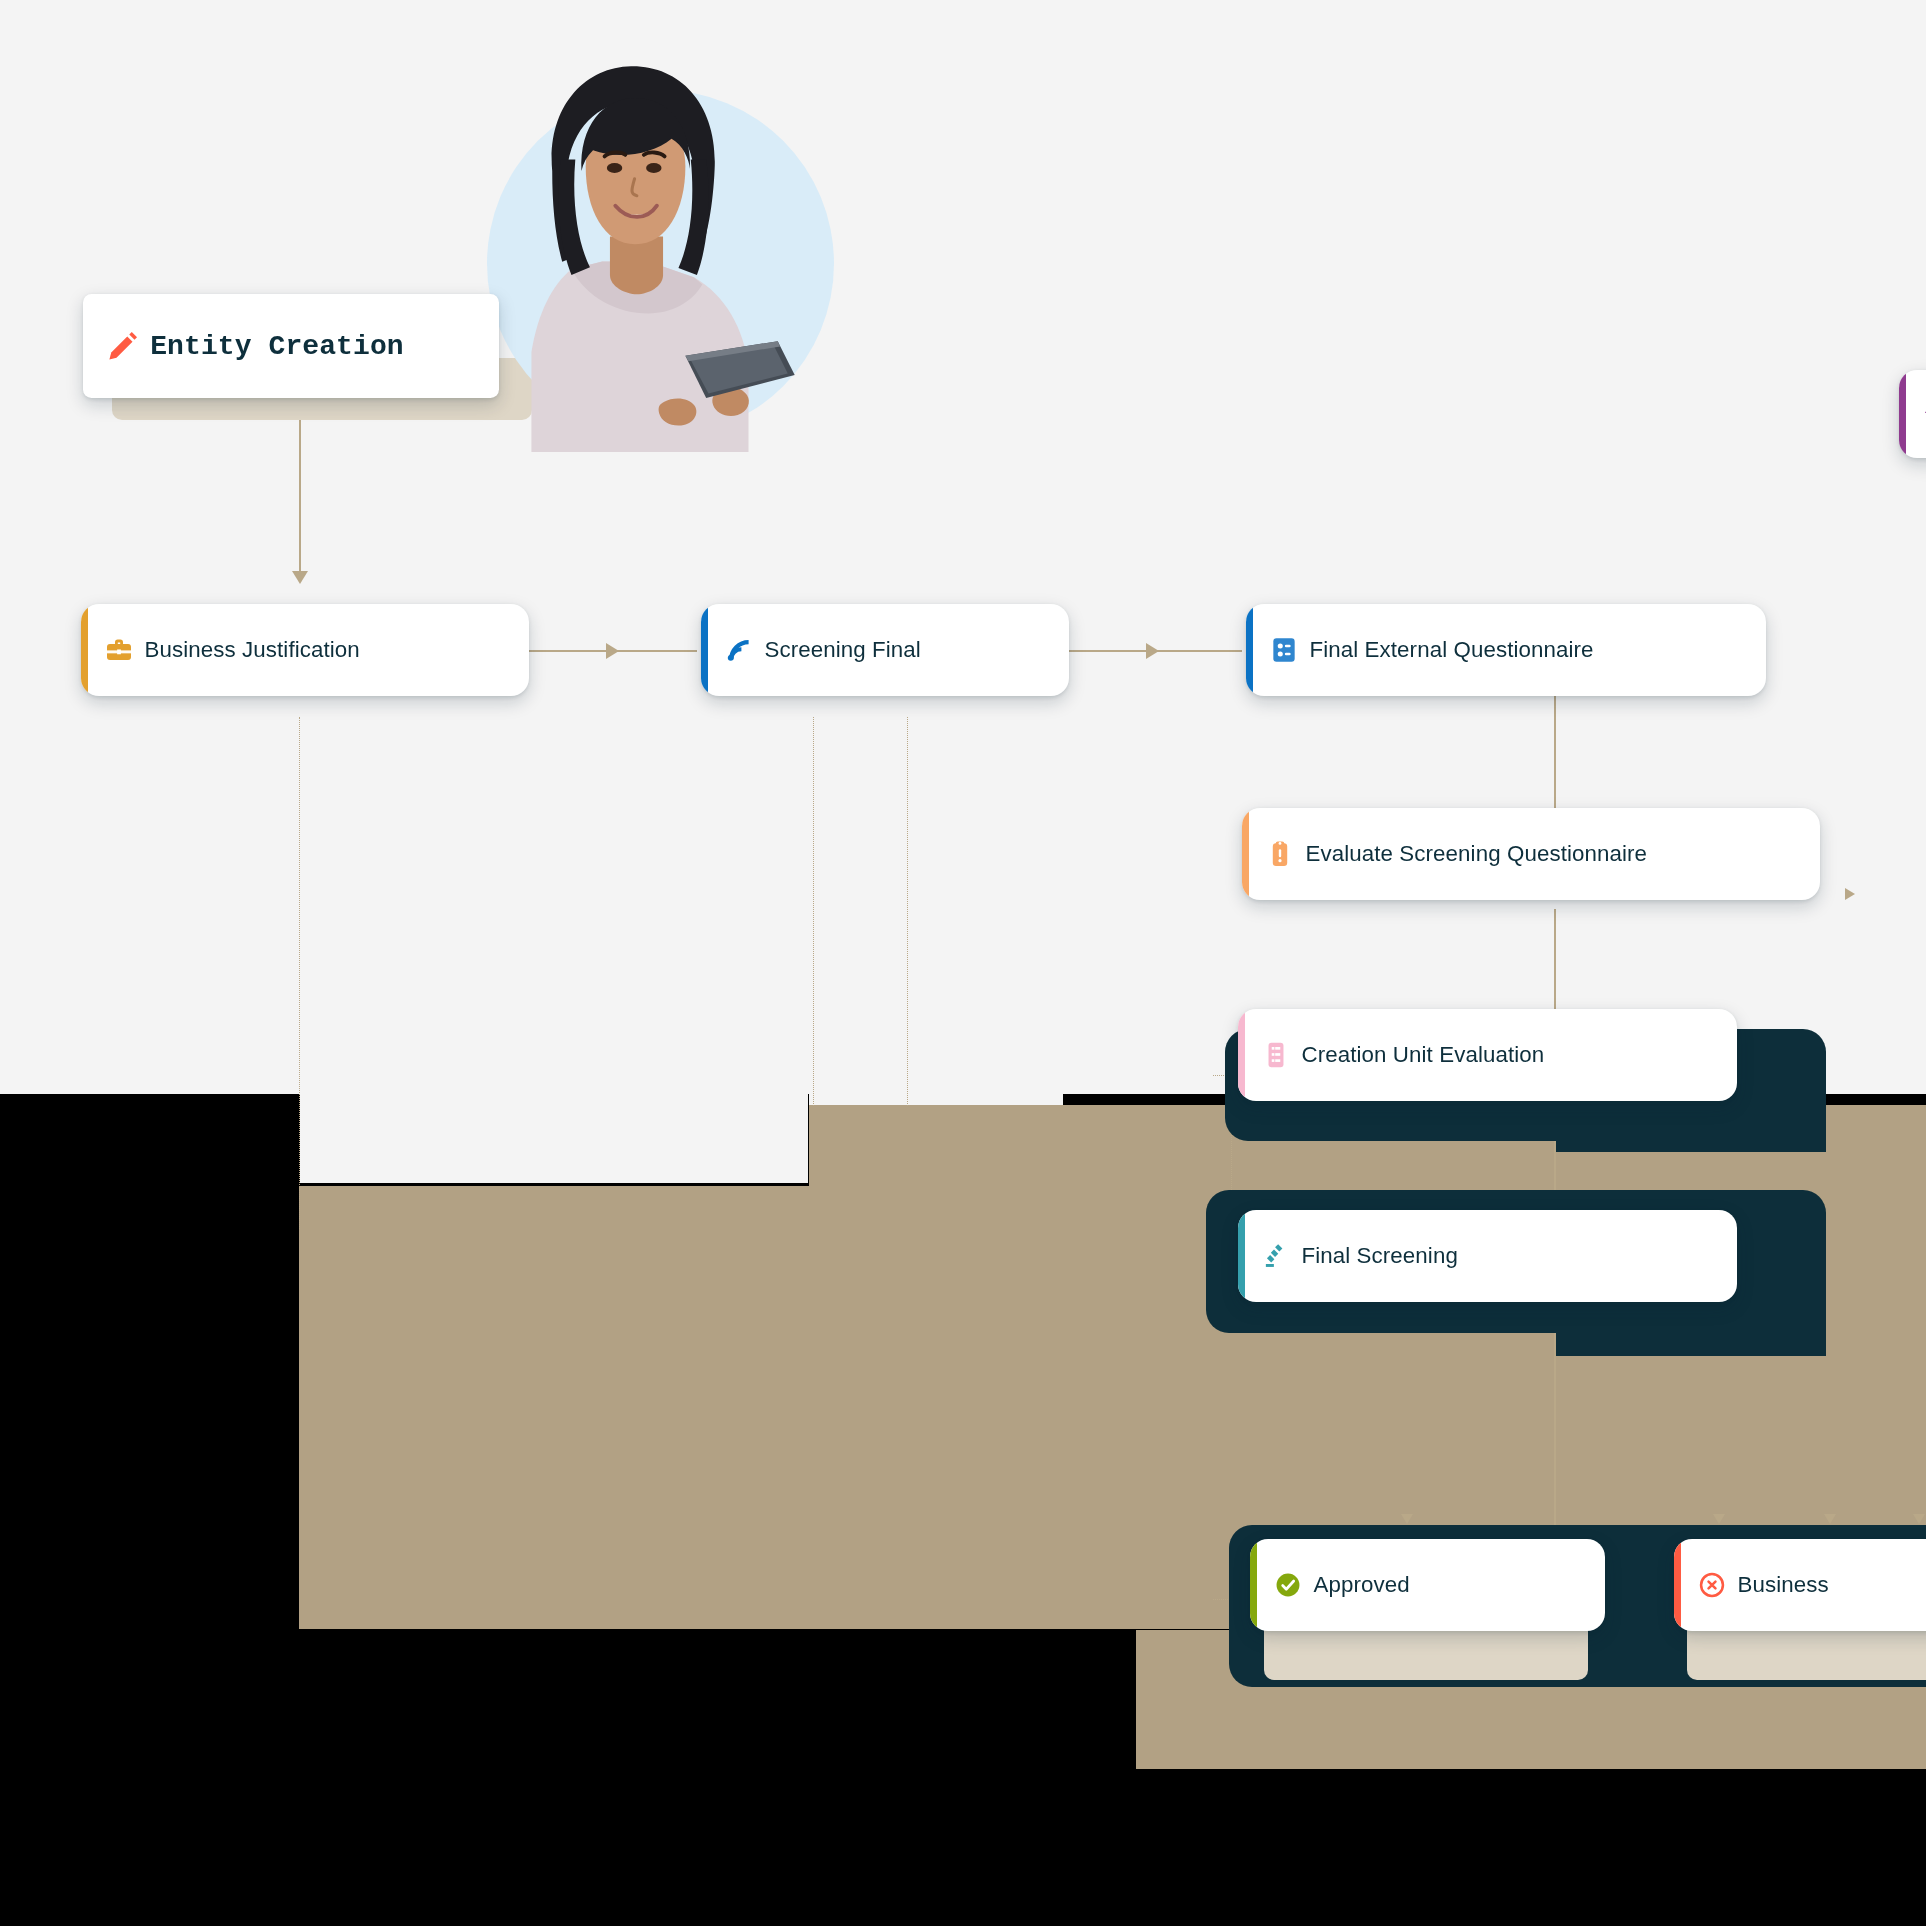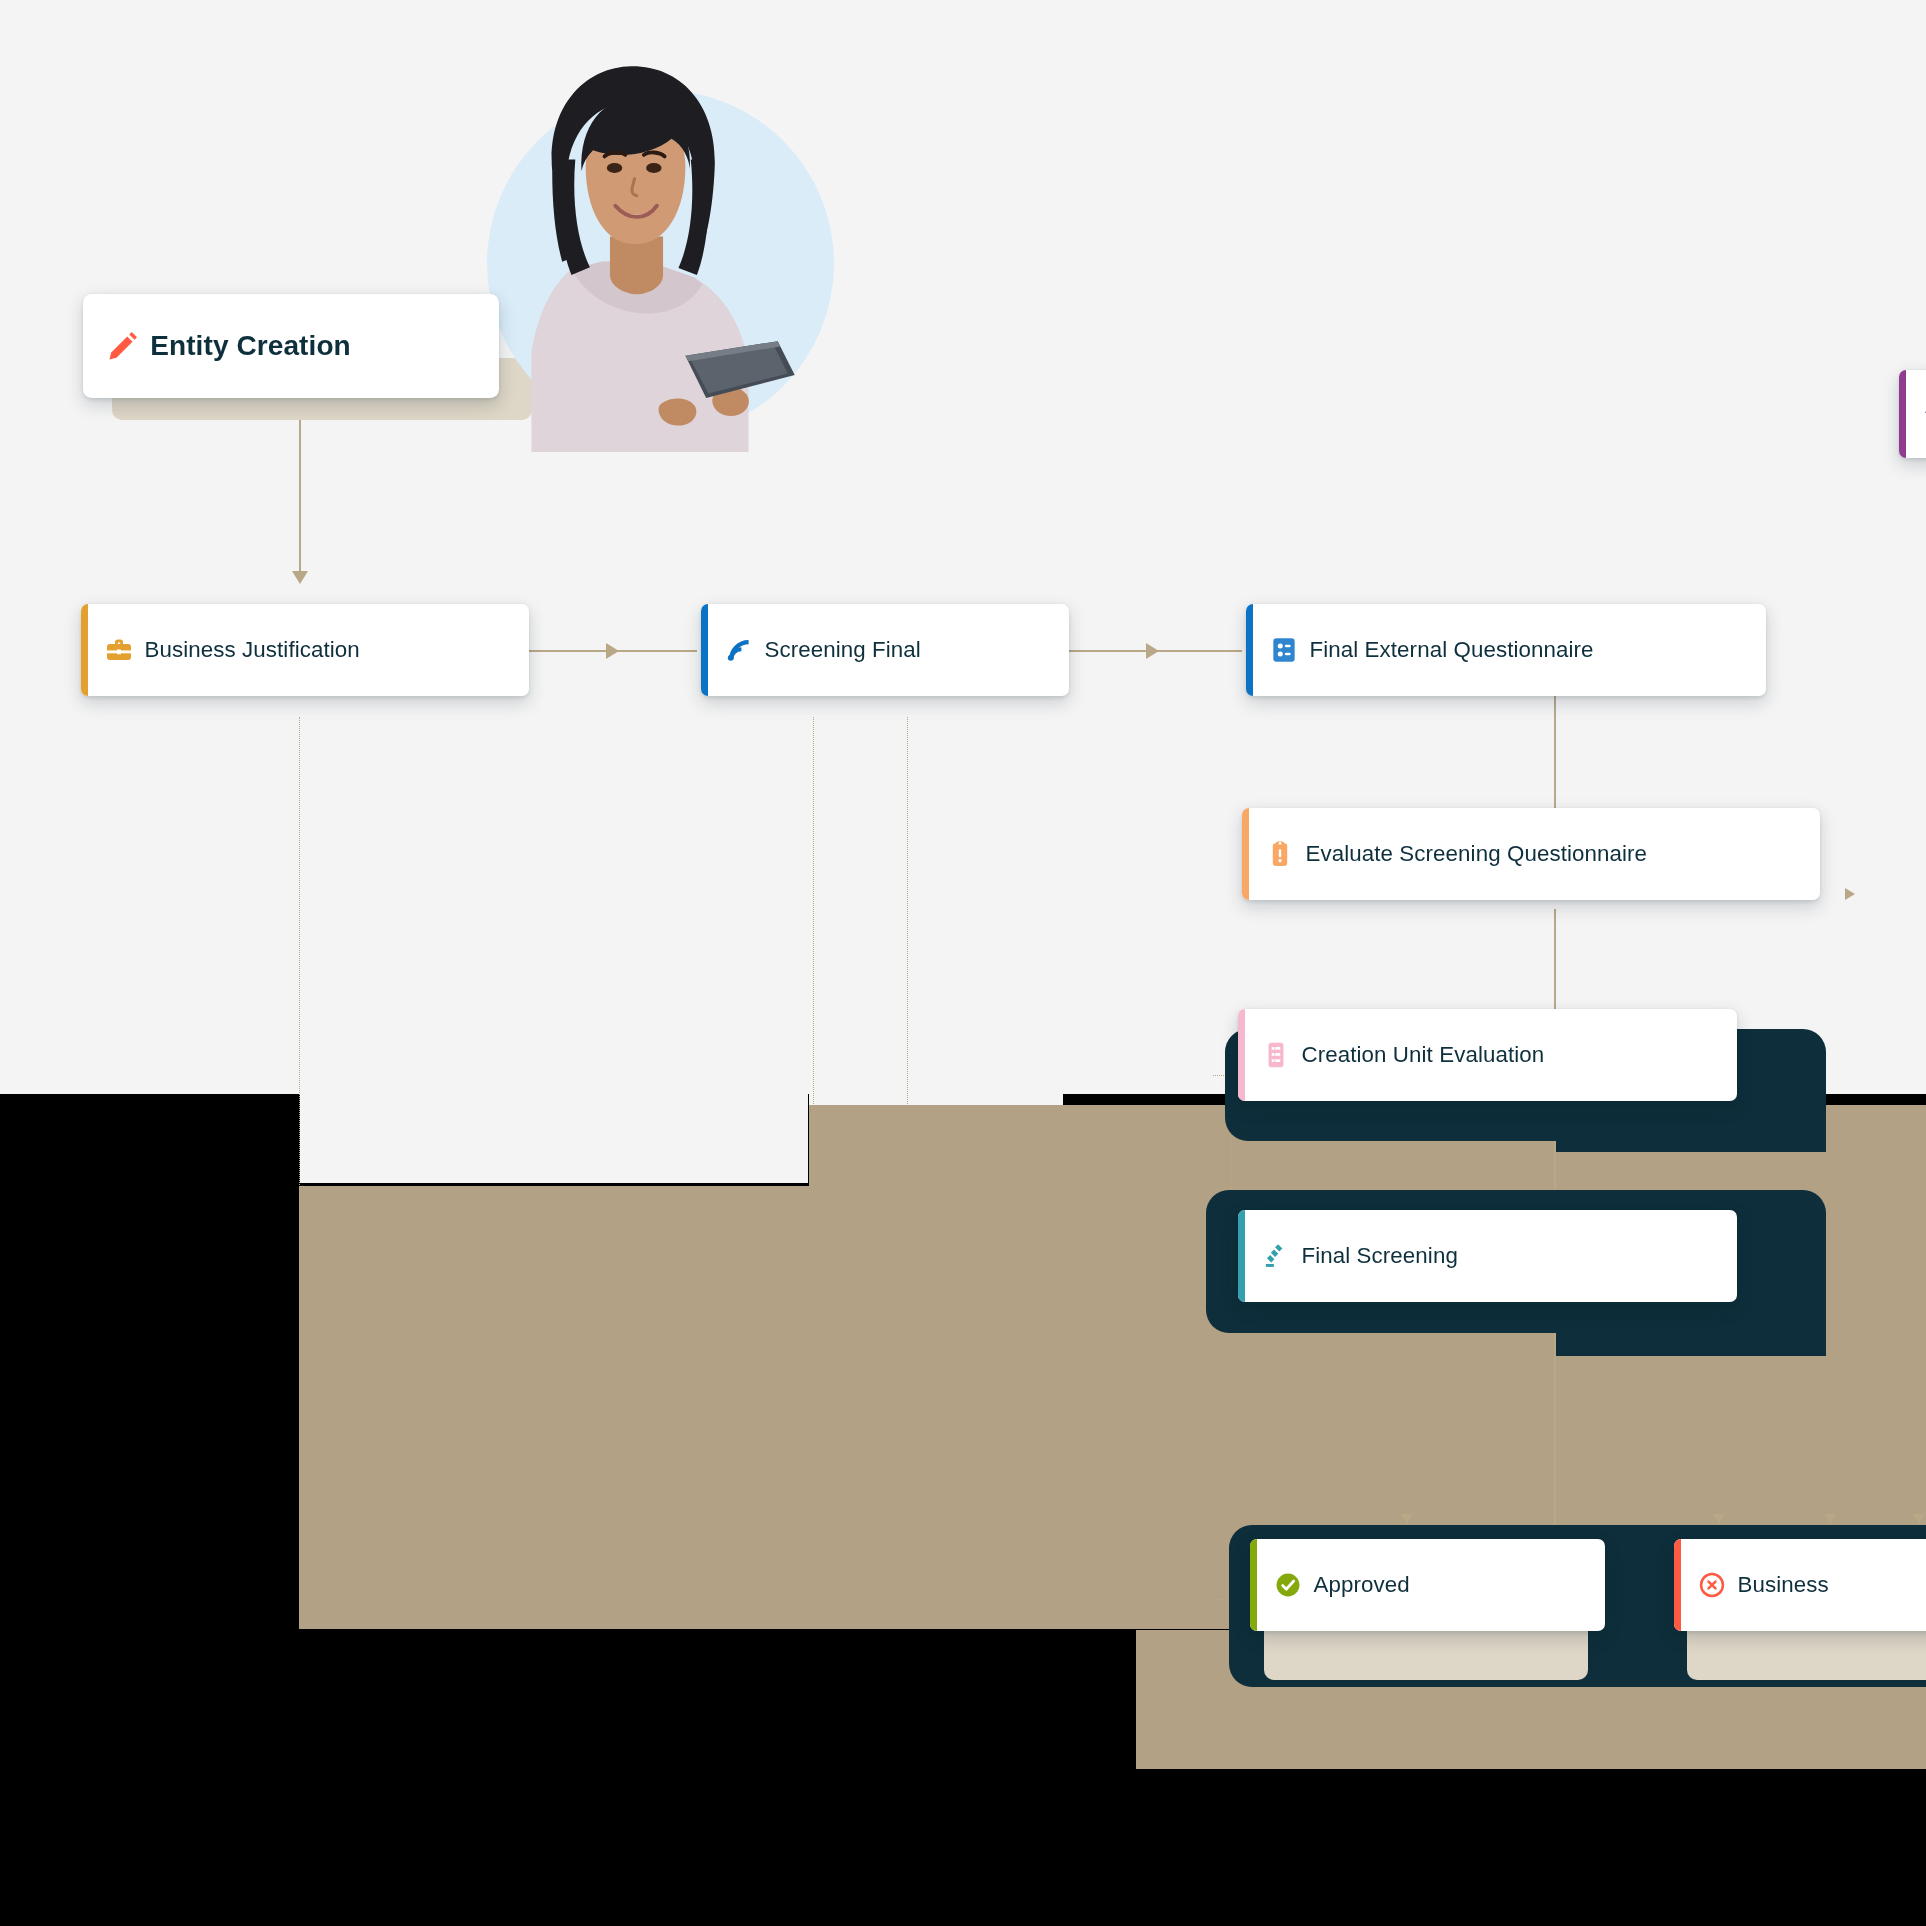--- a/index.html
+++ b/index.html
@@ -21,27 +21,27 @@
   .dash.v{width:0;border-left:2.3px dashed #b9a888;}
   .dash.h{height:0;border-top:2.3px dashed #b9a888;}
   .ah{position:absolute;width:0;height:0;}
   .ah.down{border-left:8.5px solid transparent;border-right:8.5px solid transparent;border-top:13px solid #b9a888;}
   .ah.right{border-top:8.5px solid transparent;border-bottom:8.5px solid transparent;border-left:13px solid #b9a888;}
   .ah.sm-down{border-left:6.2px solid transparent;border-right:6.2px solid transparent;border-top:10px solid #b9a888;}
   .ah.sm-right{border-top:6.2px solid transparent;border-bottom:6.2px solid transparent;border-left:10px solid #b9a888;}
 
   
   .node{position:absolute;display:flex;align-items:center;background:#fff;
-        border-radius:7px;overflow:hidden;box-sizing:border-box;
+        border-radius:18px;overflow:hidden;box-sizing:border-box;
         box-shadow:0 6.2px 17px rgba(12,36,48,.18),0 1.2px 3.9px rgba(12,36,48,.10);}
   .node .bar{position:absolute;left:0;top:0;bottom:0;width:7px;}
   .node .ico{flex:0 0 auto;margin-left:22.3px;width:32px;height:32px;
              display:flex;align-items:center;justify-content:center;}
   .node .lbl{font-size:22.3px;color:#0e2f3c;white-space:nowrap;margin-left:9.2px;margin-right:21.6px;letter-spacing:0.1px;}
-  .node.hero{border-radius:8.5px;}
+  .node.hero{border-radius:8.5px;font-family:Liberation Mono, monospace;}
   .node.hero .lbl{font-size:28px;font-weight:700;}
   .node.hero .ico{margin-left:21px;width:37px;height:37px;}
   .node .ico svg{width:100%;height:100%;display:block;}
 
   
   .ghost{position:absolute;background:#0d2e3a;}
   .ghostr{position:absolute;background:#0d2e3a;border-radius:23px;}
   .beige-ghost{position:absolute;background:#ded6c6;border-radius:10px;}
 
   

